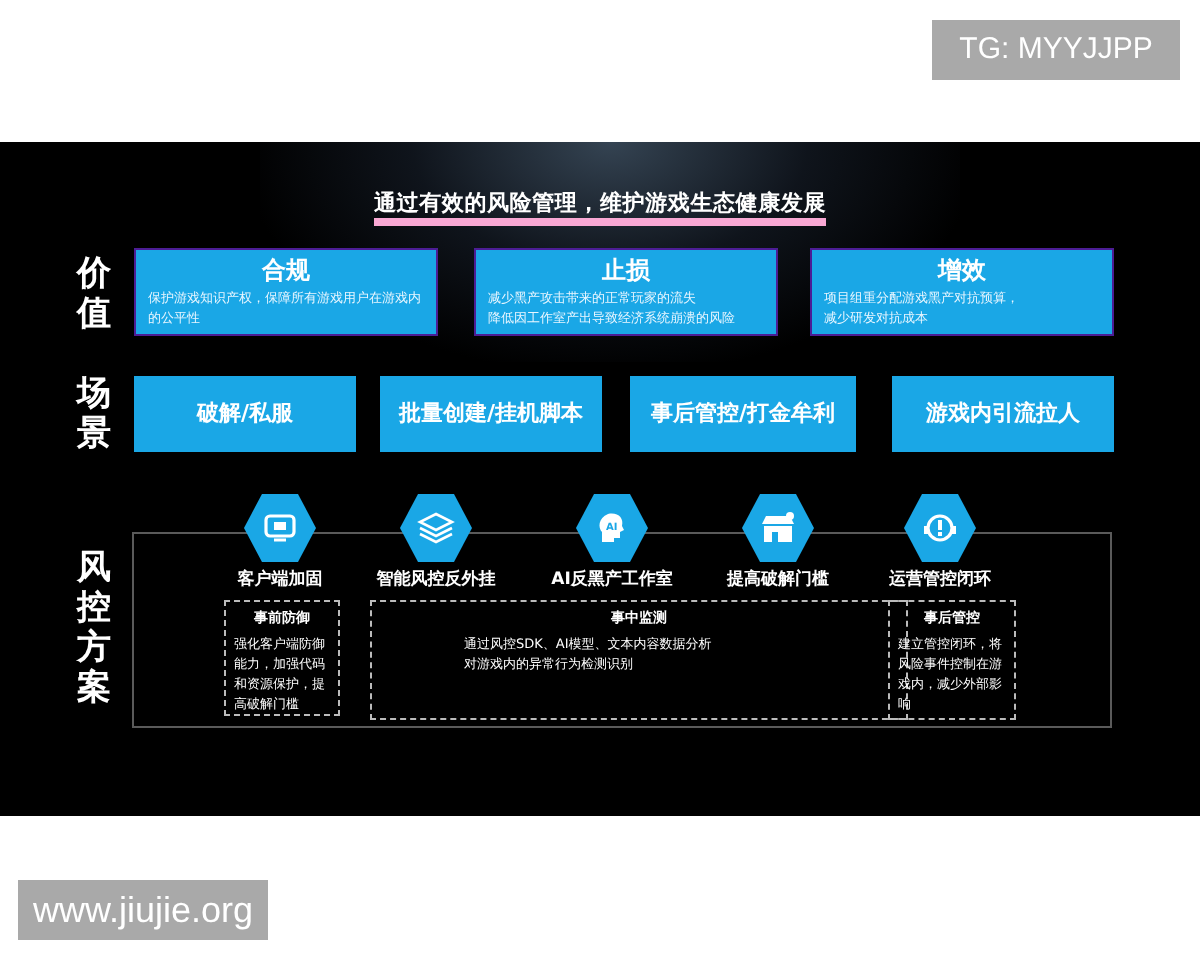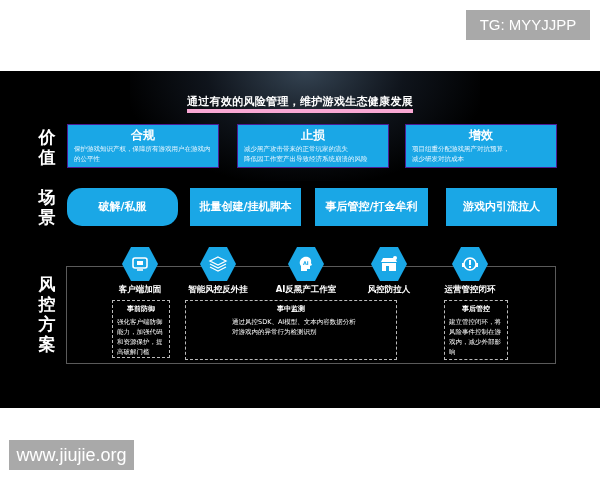--- a/index.html
+++ b/index.html
@@ -87,21 +87,21 @@
     <div class="vd" style="white-space:pre-line;">减少黑产攻击带来的正常玩家的流失
 降低因工作室产出导致经济系统崩溃的风险</div>
   </div>
   <div class="value-box" style="left:405px; width:152px;">
     <div class="vt">增效</div>
     <div class="vd" style="white-space:pre-line;">项目组重分配游戏黑产对抗预算，
 减少研发对抗成本</div>
   </div>
 
   <div class="row-label" style="left:36px; top:116px;">场景</div>
-  <div class="scene-box" style="left:67px; width:111px;border-radius:15px;">破解/私服</div>
+  <div class="scene-box" style="left:67px; width:111px;">破解/私服</div>
   <div class="scene-box" style="left:190px; width:111px;">批量创建/挂机脚本</div>
   <div class="scene-box" style="left:315px; width:113px;">事后管控/打金牟利</div>
   <div class="scene-box" style="left:446px; width:111px;">游戏内引流拉人</div>
 
   <div class="row-label" style="left:36px; top:203px;">风控方案</div>
   <div class="rc-frame"></div>
 
   <div class="hex" style="left:122px;">
     <svg viewBox="0 0 20 18">
         <rect x="3" y="3" width="14" height="10" rx="2" fill="none" stroke="#fff" stroke-width="1.6"></rect>
@@ -136,28 +136,28 @@
         <rect x="9" y="5" width="2" height="5" fill="#fff"></rect>
         <rect x="9" y="11" width="2" height="2" fill="#fff"></rect>
         <rect x="2" y="8" width="2" height="4" fill="#fff"></rect>
         <rect x="16" y="8" width="2" height="4" fill="#fff"></rect>
       </svg>
   </div>
 
   <div class="rc-title" style="left:92px;">客户端加固</div>
   <div class="rc-title" style="left:170px;">智能风控反外挂</div>
   <div class="rc-title" style="left:258px;">AI反黑产工作室</div>
-  <div class="rc-title" style="left:341px;">风控防拉人</div>
+  <div class="rc-title" style="left:341px;">提高破解门槛</div>
   <div class="rc-title" style="left:422px;">运营管控闭环</div>
 
   <div class="dash-box" style="left:112px; top:229px; width:58px; height:58px;">
     <div class="dt">事前防御</div>
     <div>强化客户端防御能力，加强代码和资源保护，提高破解门槛</div>
   </div>
-  <div class="dash-box" style="left:185px; top:229px; width:212px; height:60px;">
+  <div class="dash-box" style="left:185px; top:229px; width:269px; height:60px;">
     <div class="dt">事中监测</div>
     <div style="white-space:pre-line; padding-left:42px;">通过风控SDK、AI模型、文本内容数据分析
 对游戏内的异常行为检测识别</div>
   </div>
   <div class="dash-box" style="left:444px; top:229px; width:64px; height:60px;">
     <div class="dt">事后管控</div>
     <div>建立管控闭环，将风险事件控制在游戏内，减少外部影响</div>
   </div>
 </div>
 

